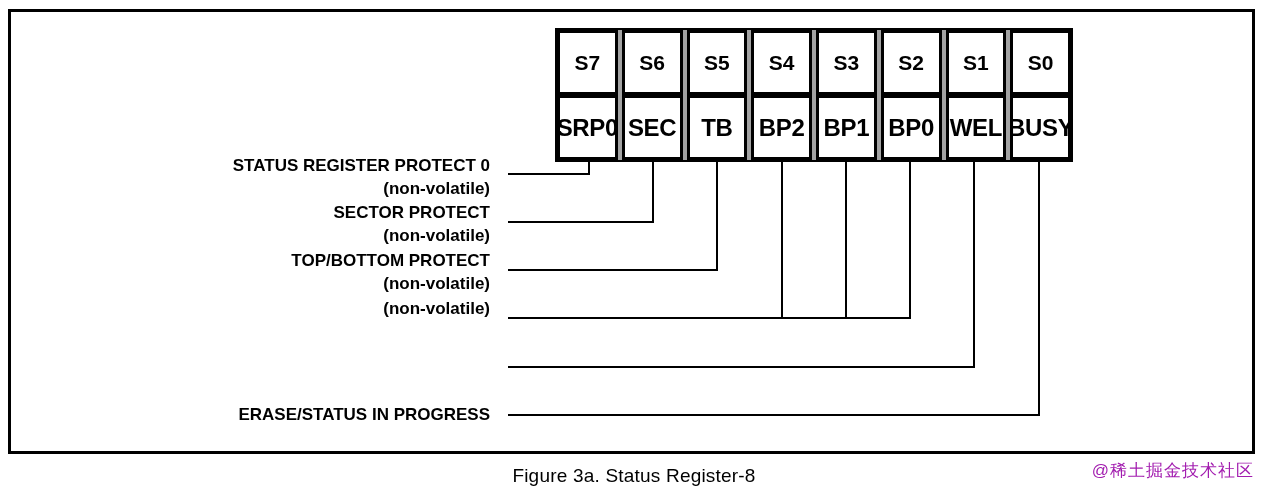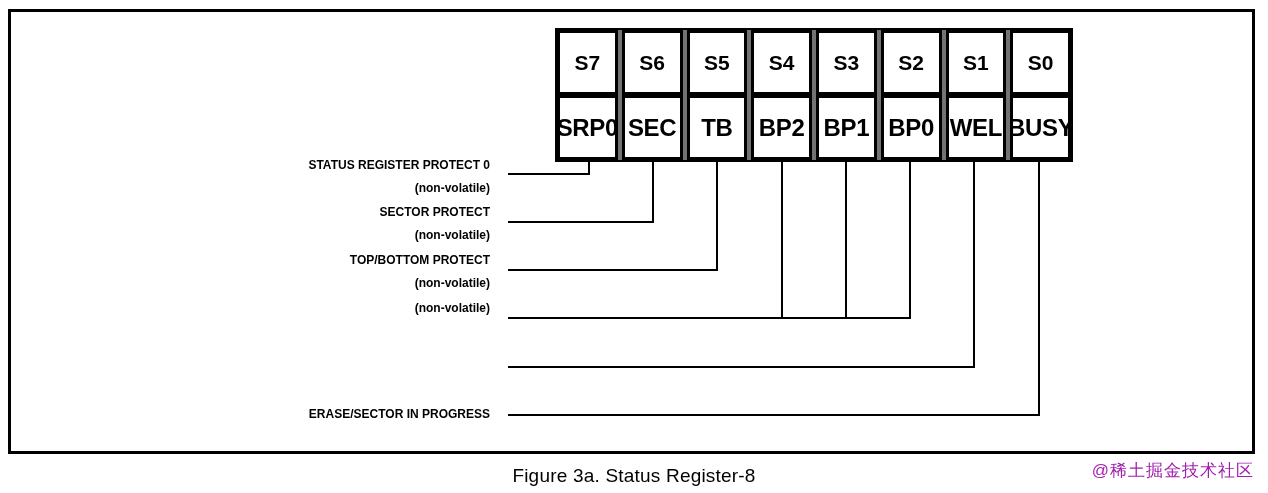--- a/index.html
+++ b/index.html
@@ -13,21 +13,21 @@
     width: 1247px; height: 445px;
     border: 3px solid #000;
     background: #fff;
   }
 
   
   .register-table {
     position: absolute; left: 555px; top: 28px;
     width: 518px; height: 134px;
     border: 2px solid #000;
-    background: #737373;
+    background: #a3a3a3;
     display: grid;
     grid-template-columns: repeat(8, 1fr);
     column-gap: 4px;
     row-gap: 0;
   }
   .bit-col { display: contents; }
   .cell {
     border: 3px solid #000;
     display: flex; align-items: center; justify-content: center;
     background: #fff;
@@ -38,21 +38,21 @@
   .cell.bit  { height: 65px; font-size: 21px; }
   .cell.name { height: 65px; font-size: 24px; letter-spacing: -0.3px; }
 
   
   svg.connectors { position: absolute; left: 0; top: 0; width: 1268px; height: 493px; }
 
   
   .field-label {
     position: absolute; left: 0; width: 490px;
     text-align: right;
-    font-weight: bold; font-size: 12px; line-height: 23px;
+    font-weight: bold; font-size: 17px; line-height: 23px;
     white-space: nowrap;
   }
   .field-label .main, .field-label .sub { display: block; }
 
   .lbl-1 { top: 154px; }
   .lbl-2 { top: 201px; }
   .lbl-3 { top: 249px; }
   .lbl-4 { top: 297px; }
   .lbl-5 { top: 355px; }
   .lbl-6 { top: 403px; }
@@ -151,20 +151,20 @@
     <span class="sub">(non-volatile)</span>
   </div>
   <div class="field-label lbl-3">
     <span class="main">TOP/BOTTOM PROTECT</span>
     <span class="sub">(non-volatile)</span>
   </div>
   <div class="field-label lbl-4">
     <span class="sub">(non-volatile)</span>
   </div>
   <div class="field-label lbl-6">
-    <span class="main">ERASE/SECTOR IN PROGRESS</span>
+    <span class="main">ERASE/STATUS IN PROGRESS</span>
   </div>
 
   <div class="figure-caption">Figure 3a. Status Register-8</div>
 
   <div class="watermark">@稀土掘金技术社区</div>
 
 </div>
 
 </body></html>

